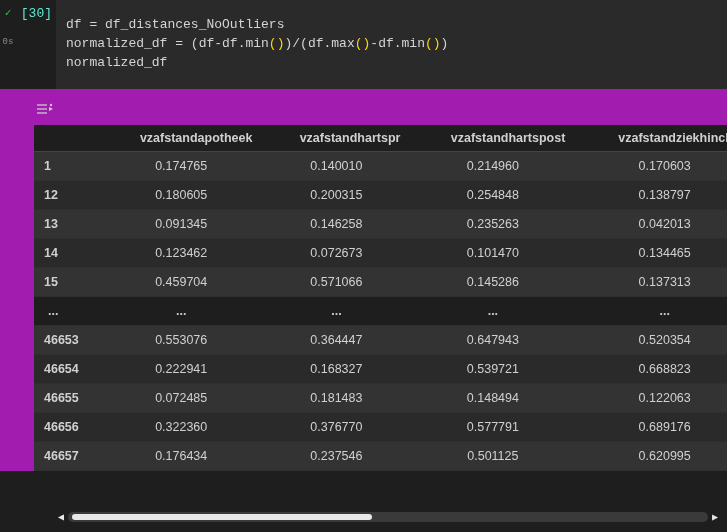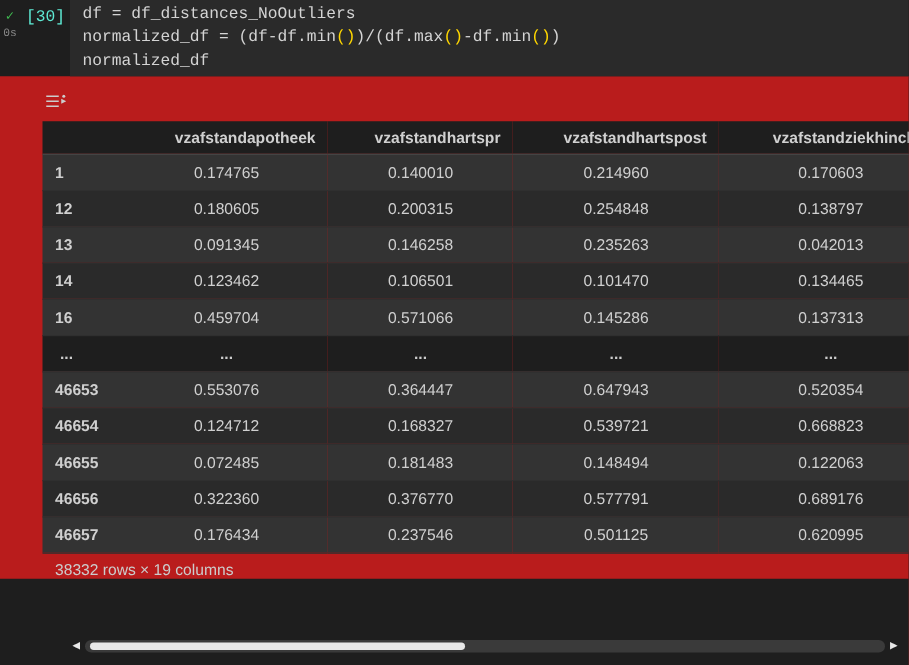--- a/index.html
+++ b/index.html
@@ -25,41 +25,42 @@
     align-items: center;
     gap: 2px;
   }
   .check {
     color: #3fb950;
     font-size: 11px;
   }
   .exec-time {
     color: #888;
     font-size: 9px;
+    margin-top: 16px;
   }
   .prompt-area {
     padding: 6px 4px 6px 4px;
     color: #5eead4;
     min-width: 40px;
     text-align: right;
   }
   .code-area {
     background: #2a2a2a;
     flex: 1;
-    padding: 2px 10px;
+    padding: 16px 10px;
     line-height: 1.45;
     border-radius: 0;
     white-space: pre;
     color: #d4d4d4;
   }
   .kw-paren { color: #ffd700; }
   .kw-eq { color: #d4d4d4; }
   .output-area {
     padding: 8px 0 0 16px;
-    background: #b91c1c;
+    background: #a21caf;
   }
   .recommender {
     display:inline-flex;
     align-items:center;
     justify-content:center;
     width:22px;height:20px;
     margin: 2px 0 6px 18px;
     color:#ccc;
   }
   .df-table {
@@ -180,26 +181,26 @@
         <tr>
           <td class="idx">13</td>
           <td>0.091345</td>
           <td>0.146258</td>
           <td>0.235263</td>
           <td>0.042013</td>
         </tr>
         <tr>
           <td class="idx">14</td>
           <td>0.123462</td>
-          <td>0.106501</td>
+          <td>0.072673</td>
           <td>0.101470</td>
           <td>0.134465</td>
         </tr>
         <tr>
-          <td class="idx">16</td>
+          <td class="idx">15</td>
           <td>0.459704</td>
           <td>0.571066</td>
           <td>0.145286</td>
           <td>0.137313</td>
         </tr>
         <tr class="ellipsis">
           <td class="idx">...</td>
           <td>...</td>
           <td>...</td>
           <td>...</td>
@@ -207,21 +208,21 @@
         </tr>
         <tr>
           <td class="idx">46653</td>
           <td>0.553076</td>
           <td>0.364447</td>
           <td>0.647943</td>
           <td>0.520354</td>
         </tr>
         <tr>
           <td class="idx">46654</td>
-          <td>0.124712</td>
+          <td>0.222941</td>
           <td>0.168327</td>
           <td>0.539721</td>
           <td>0.668823</td>
         </tr>
         <tr>
           <td class="idx">46655</td>
           <td>0.072485</td>
           <td>0.181483</td>
           <td>0.148494</td>
           <td>0.122063</td>
@@ -236,20 +237,19 @@
         <tr>
           <td class="idx">46657</td>
           <td>0.176434</td>
           <td>0.237546</td>
           <td>0.501125</td>
           <td>0.620995</td>
         </tr>
       </tbody>
   </table>
 
-  <div class="summary">38332 rows × 19 columns</div>
 </div>
 
 <div class="scrollbar-track">
   <span class="scroll-arrow left">◀</span>
   <div class="scrollbar-thumb"></div>
   <span class="scroll-arrow right">▶</span>
 </div>
 
 </body></html>

